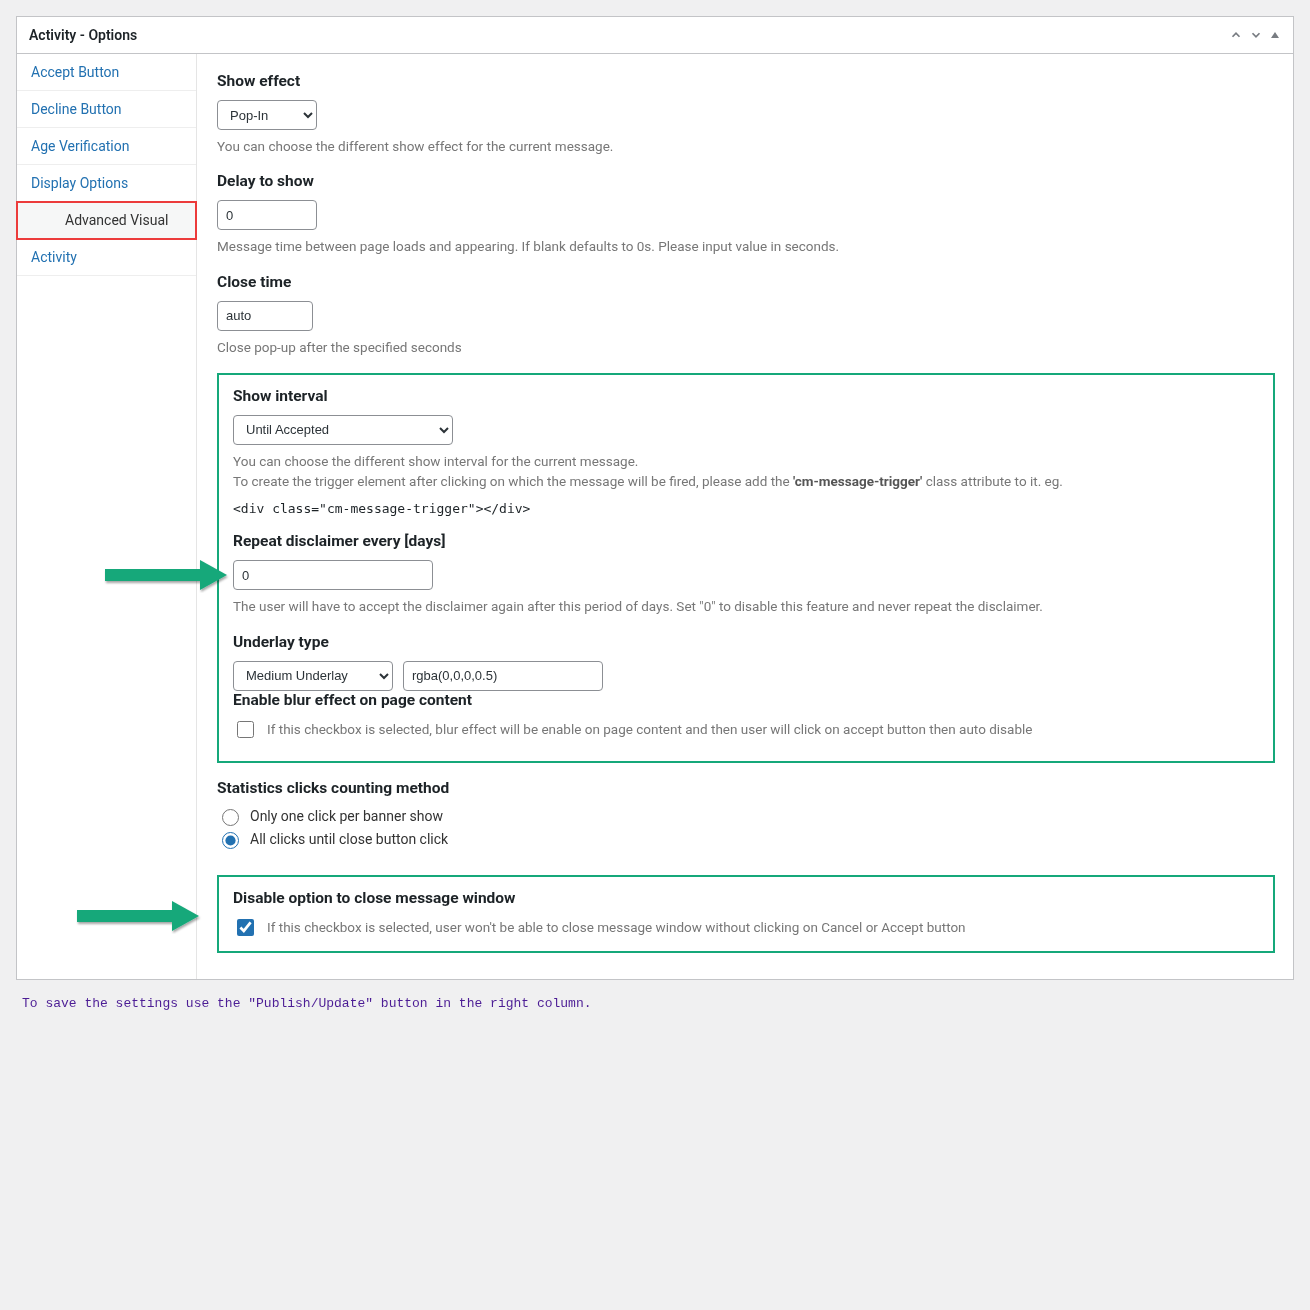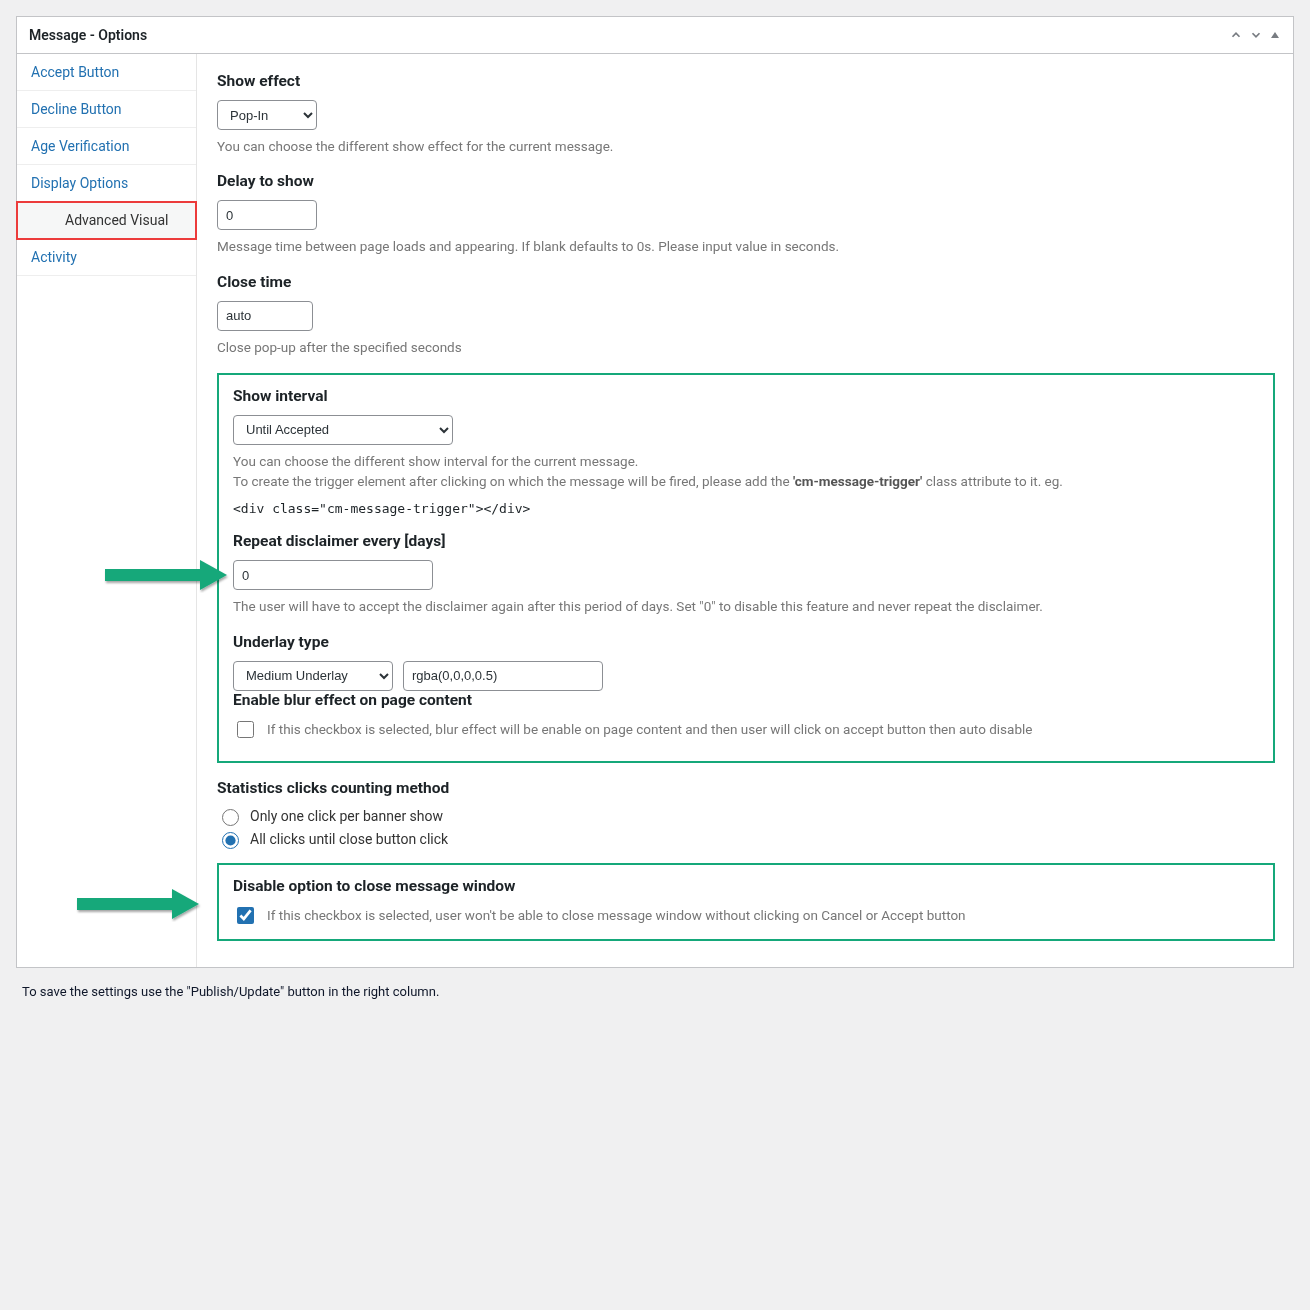--- a/index.html
+++ b/index.html
@@ -99,37 +99,38 @@
   .checkbox-label {
     color: #777;
     font-size: 13.5px;
     line-height: 1.5;
     flex: 1;
   }
   .radio-row { display: flex; align-items: center; gap: 8px; margin: 4px 0; }
   .radio-label { font-size: 14px; color: #333; }
   .footer-note {
     font-size: 13px;
-    color: #0f172a;
+    color: #4c1d95;
     padding: 16px 6px 6px 6px;
+    font-family: Liberation Mono, monospace;
   }
   .arrow-svg {
     position: absolute;
     left: -138px;
     width: 140px;
     height: 40px;
   }
   .content-wrap { position: relative; }
 </style>
 </head>
 <body>
 
 <div class="panel">
   <div class="panel-header">
-    <span>Message - Options</span>
+    <span>Activity - Options</span>
     <div class="panel-header-icons">
       <svg width="14" height="14" viewBox="0 0 24 24" fill="none" stroke="currentColor" stroke-width="3">
           <polyline points="6 15 12 9 18 15"></polyline>
         </svg>
       <svg width="14" height="14" viewBox="0 0 24 24" fill="none" stroke="currentColor" stroke-width="3">
           <polyline points="6 9 12 15 18 9"></polyline>
         </svg>
       <svg width="12" height="12" viewBox="0 0 24 24" fill="currentColor">
           <polygon points="4,18 20,18 12,6"></polygon>
         </svg>
@@ -209,21 +210,21 @@
             <span class="checkbox-label">If this checkbox is selected, blur effect will be enable on page content and then user will click on accept button then auto disable</span>
           </div>
         </div>
 
         
         <div class="section-title">Statistics clicks counting method</div>
         <div class="radio-row">
           <input type="radio" name="stats" style="">
           <span class="radio-label">Only one click per banner show</span>
         </div>
-        <div class="radio-row" style="margin-bottom:14px;">
+        <div class="radio-row" style="margin-bottom:26px;">
           <input type="radio" name="stats" checked="" style="">
           <span class="radio-label">All clicks until close button click</span>
         </div>
 
         
         <div class="green-box" style="position:relative;">
           <svg class="arrow-svg" viewBox="0 0 140 40" style="top:20px; left:-152px;">
             <defs>
                 <filter id="s2">
                   <feDropShadow dx="1" dy="2" stdDeviation="1" flood-opacity="0.35"></feDropShadow>

